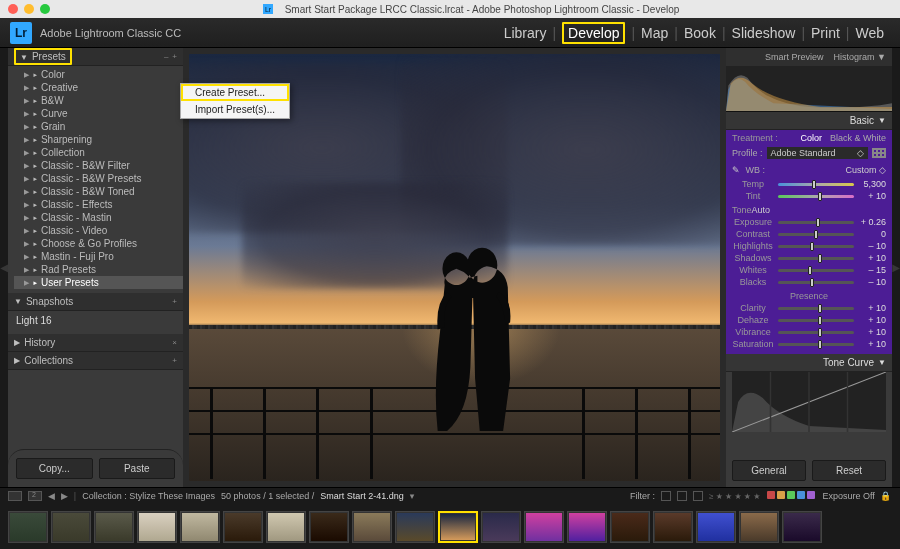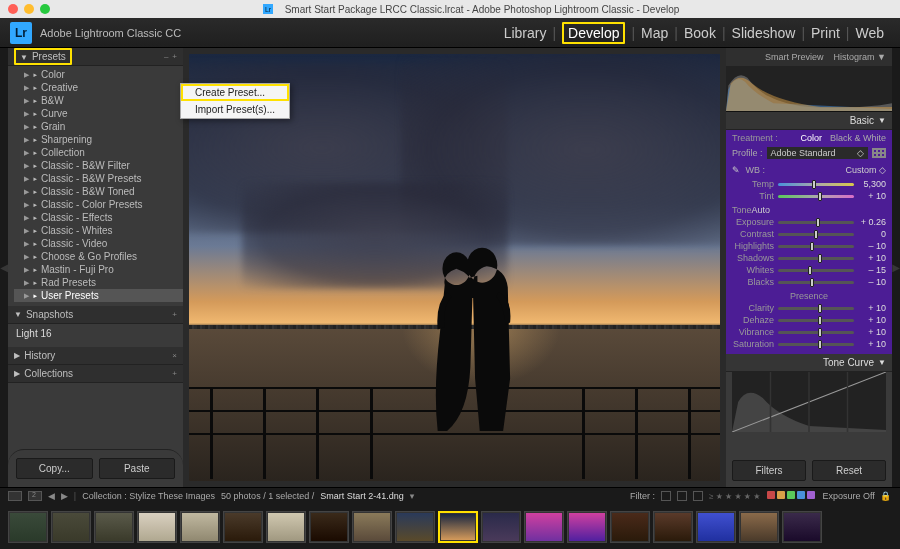--- a/index.html
+++ b/index.html
@@ -70,21 +70,21 @@
 
 
 .rp-top { height: 18px; background: #2f2f2f; display: flex; align-items: center; justify-content: flex-end; padding: 0 6px; font-size: 9px; gap: 10px; }
 .rp-top .txt { color: #aaa; cursor: pointer; }
 .histogram { height: 46px; background: #222; margin: 0; position: relative; border-bottom: 1px solid #111; }
 .histogram svg { width: 100%; height: 100%; }
 .rp-section-hdr { display: flex; align-items: center; justify-content: flex-end; padding: 3px 6px; background: #353535; border-bottom: 1px solid #222; font-size: 10px; color: #ddd; cursor: pointer; }
 .rp-section-hdr .tw { margin-left: 4px; font-size: 8px; }
 .basic-body { background: #4c1d95; padding: 3px 6px; font-size: 9px; color: #aaa; }
 .row { display: flex; align-items: center; margin: 2px 0; gap: 4px; }
-.row .lab { flex: 0 0 42px; text-align: right; color: #999; }
+.row .lab { flex: 0 0 42px; text-align: center; color: #999; }
 .row .val { width: 28px; text-align: right; color: #ddd; font-size: 9px; }
 .slider { flex: 1; height: 3px; background: #555; position: relative; border-radius: 2px; }
 .slider.color { background: linear-gradient(90deg,#4a90d9,#aaa,#d9c84a); }
 .slider.tint { background: linear-gradient(90deg,#5ac85a,#aaa,#d96ec8); }
 .slider .knob { position: absolute; top: -3px; width: 4px; height: 9px; background: #ccc; border: 1px solid #222; border-radius: 1px; transform: translateX(-50%); }
 .treatment { display: flex; justify-content: flex-end; gap: 8px; font-size: 9px; margin-bottom: 4px; }
 .treatment span:first-child { color: #999; margin-right: auto; }
 .treatment .opt { cursor: pointer; }
 .treatment .opt.act { color: #fff; }
 .profile-row { display: flex; align-items: center; gap: 4px; margin: 3px 0 6px; font-size: 9px; }
@@ -214,31 +214,26 @@
             <span>Classic - B&amp;W Presets</span>
           </div>
           <div class="preset-row">
             <span class="arr">▶</span>
             <span class="fld">▸</span>
             <span>Classic - B&amp;W Toned</span>
           </div>
           <div class="preset-row">
             <span class="arr">▶</span>
             <span class="fld">▸</span>
-            <span>Classic - Color Presets</span>
-          </div>
-          <div class="preset-row">
-            <span class="arr">▶</span>
-            <span class="fld">▸</span>
             <span>Classic - Effects</span>
           </div>
           <div class="preset-row">
             <span class="arr">▶</span>
             <span class="fld">▸</span>
-            <span>Classic - Whites</span>
+            <span>Classic - Mastin</span>
           </div>
           <div class="preset-row">
             <span class="arr">▶</span>
             <span class="fld">▸</span>
             <span>Classic - Video</span>
           </div>
           <div class="preset-row">
             <span class="arr">▶</span>
             <span class="fld">▸</span>
             <span>Choose &amp; Go Profiles</span>
@@ -470,21 +465,21 @@
           <rect width="100" height="60" fill="#222"></rect>
           <path fill="#444" d="M0 60 L4 30 Q10 14 20 26 Q30 44 50 54 L100 58 L100 60 Z"></path>
           <line x1="0" y1="60" x2="100" y2="0" stroke="#999" stroke-width="1"></line>
           <line x1="25" y1="0" x2="25" y2="60" stroke="#333"></line>
             <line x1="50" y1="0" x2="50" y2="60" stroke="#333"></line>
             <line x1="75" y1="0" x2="75" y2="60" stroke="#333"></line>
         </svg>
       </div>
 
       <div class="prev-reset">
-        <div class="btn">Filters</div>
+        <div class="btn">General</div>
         <div class="btn">Reset</div>
       </div>
     </div>
 
     <div class="edge-rail">
         <span class="tri">▶</span>
       </div>
   </div>
 
   <div class="filmstrip">

